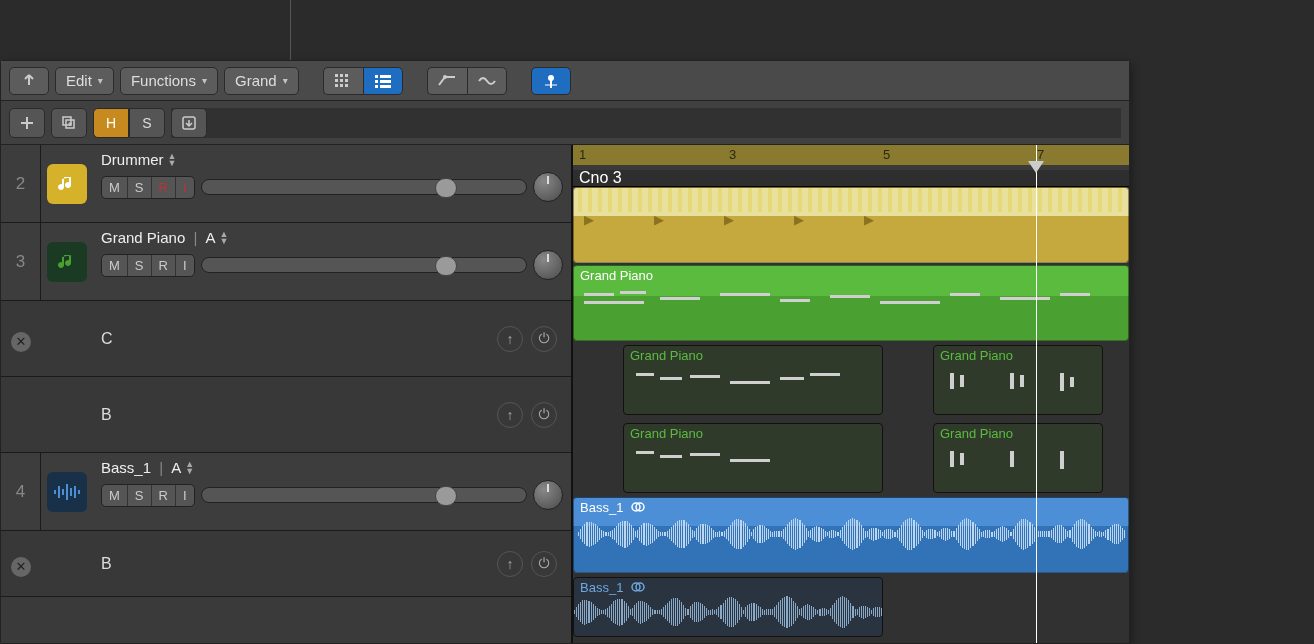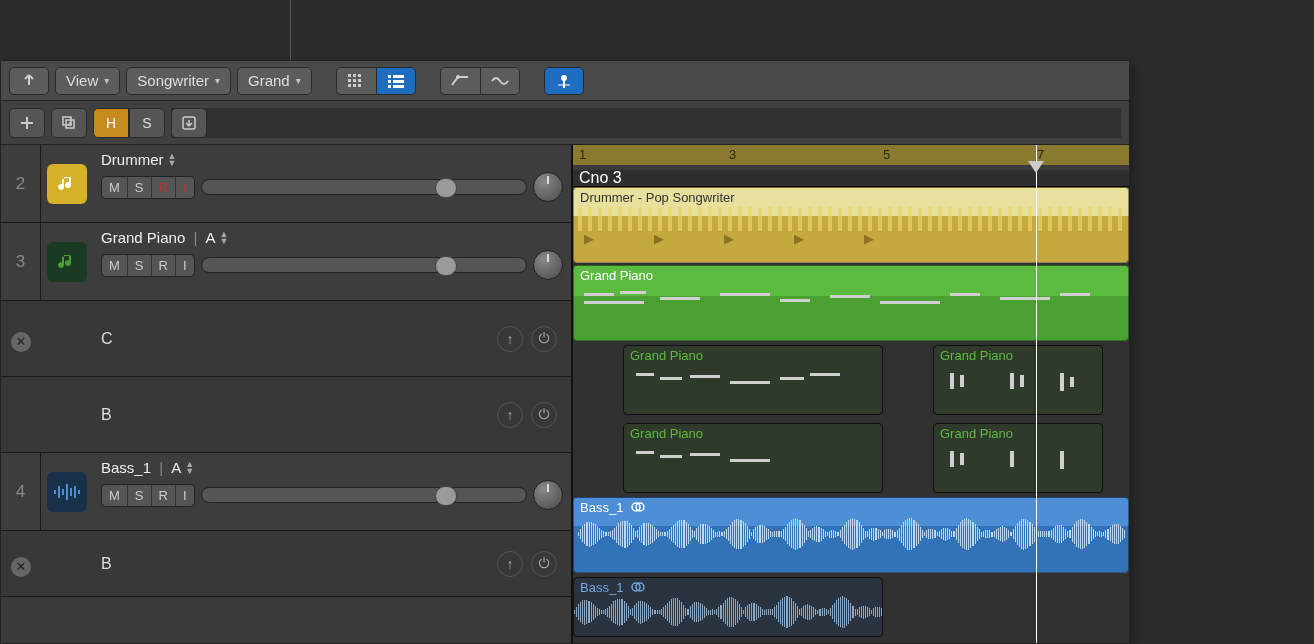--- a/index.html
+++ b/index.html
@@ -266,25 +266,25 @@
 
 <div class="app">
 
   <div class="toolbar">
     <div class="tool-btn">
       <svg width="16" height="16" viewBox="0 0 16 16">
           <path d="M8 2 L8 12 M8 2 L4 6 M8 2 L12 6" stroke="#ccc" stroke-width="2" fill="none"></path>
         </svg>
     </div>
     <div class="tool-btn">
-      <span>View</span>
+      <span>Edit</span>
       <span class="chev">▾</span>
     </div>
     <div class="tool-btn">
-      <span>Songwriter</span>
+      <span>Functions</span>
       <span class="chev">▾</span>
     </div>
     <div class="tool-btn">
       <span>Grand</span>
       <span class="chev">▾</span>
     </div>
     <div class="spacer"></div>
     <div class="btn-group">
       <div class="tool-btn">
         <svg width="16" height="14">
@@ -525,21 +525,20 @@
         <span class="num" style="left:6px">1</span>
         <span class="num" style="left:156px">3</span>
         <span class="num" style="left:310px">5</span>
         <span class="num" style="left:464px">7</span>
         <span class="sub">Cno 3</span>
       </div>
 
       <div class="playhead" style="left:463px"></div>
 
       <div class="region drummer" style="top:42px; left:0; right:0; height:76px;">
-        <div class="title">Drummer - Pop Songwriter</div>
         <div class="wave"></div>
         <div style="height:16px; display:flex; gap:60px; padding:0 10px;">
           <span style="color:#8a7220;">▶</span>
           <span style="color:#8a7220;">▶</span>
             <span style="color:#8a7220;">▶</span>
           <span style="color:#8a7220;">▶</span>
             <span style="color:#8a7220;">▶</span>
         </div>
       </div>
 

